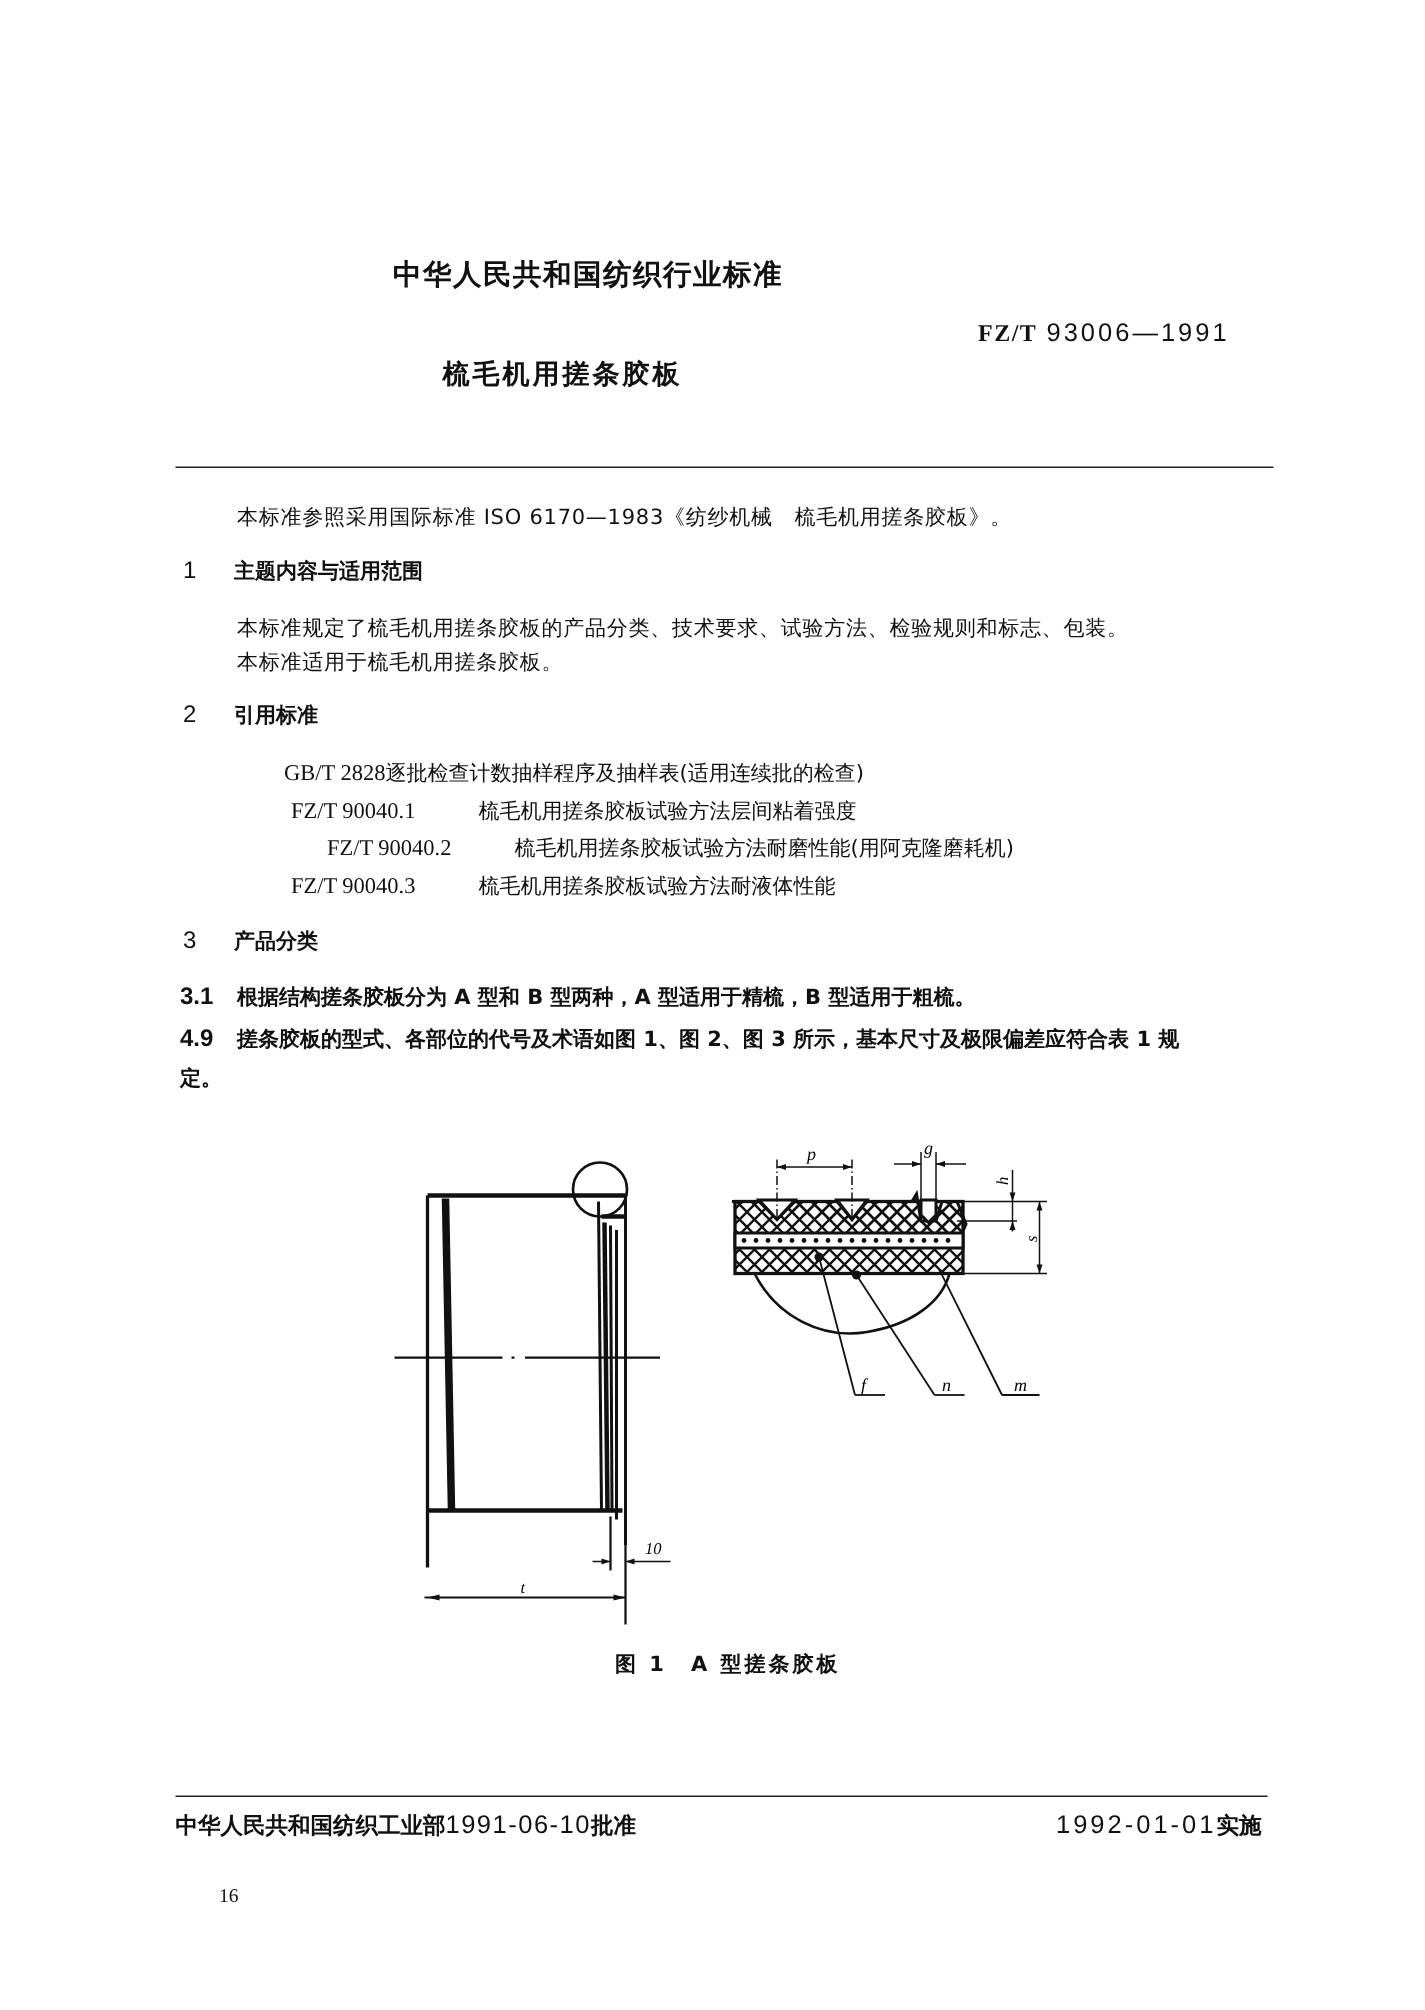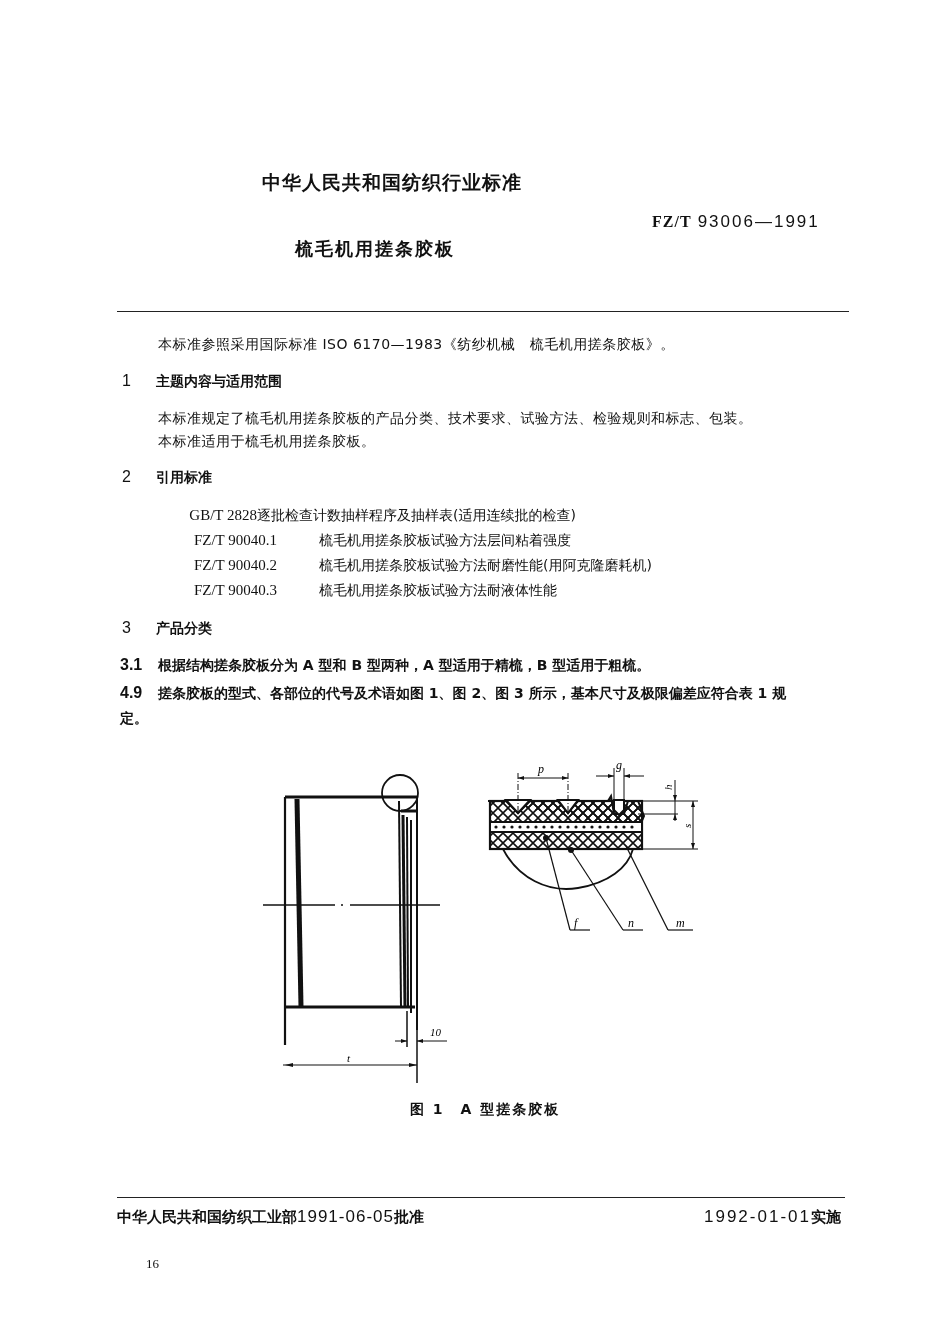--- a/index.html
+++ b/index.html
@@ -51,21 +51,21 @@
 <div class="abs sec-head" style="left:122px; top:468px;">
   <span class="sno">2</span><span>引用标准</span>
 </div>
 <div class="abs ref-row" style="left:157px; top:507px;">
   <span class="code" style="width:100px;">GB/T 2828</span><span class="t1">逐批检查计数抽样程序及抽样表(适用连续批的检查)</span>
 </div>
 <div class="abs ref-row" style="left:157px; top:532px;">
   <span class="code" style="width:120px;">FZ/T 90040.1</span><span class="t1" style="width:210px;">梳毛机用搓条胶板试验方法</span><span>层间粘着强度</span>
 </div>
 <div class="abs ref-row" style="left:157px; top:557px;">
-  <span class="code" style="width:120px;">FZ/T 90040.2</span><span class="t1" style="width:210px;">梳毛机用搓条胶板试验方法</span><span>耐磨性能(用阿克隆磨耗机)</span>
+  <span class="code" style="width:120px;margin-left:24px;">FZ/T 90040.2</span><span class="t1" style="width:210px;">梳毛机用搓条胶板试验方法</span><span>耐磨性能(用阿克隆磨耗机)</span>
 </div>
 <div class="abs ref-row" style="left:157px; top:582px;">
   <span class="code" style="width:120px;">FZ/T 90040.3</span><span class="t1" style="width:210px;">梳毛机用搓条胶板试验方法</span><span>耐液体性能</span>
 </div>
 
 <div class="abs sec-head" style="left:122px; top:619px;">
   <span class="sno">3</span><span>产品分类</span>
 </div>
 <div class="abs clause" style="left:120px; top:656px;">
   <span class="cno">3.1</span><span>根据结构搓条胶板分为 A 型和 B 型两种，A 型适用于精梳，B 型适用于粗梳。</span>
@@ -190,18 +190,18 @@
   <text x="213" y="70" font-size="11" transform="rotate(-90 213 70)">s</text>
   <text x="96" y="169" font-size="12">f</text>
   <text x="150" y="169" font-size="12">n</text>
   <text x="198" y="169" font-size="12">m</text>
 </svg>
 
 <div class="abs fig-caption">图 1　A 型搓条胶板</div>
 
 <div class="abs rule-bottom"></div>
 <div class="abs foot-left">
-  <span>中华人民共和国纺织工业部</span><span class="d">1991-06-05</span><span>批准</span>
+  <span>中华人民共和国纺织工业部</span><span class="d">1991-06-10</span><span>批准</span>
 </div>
 <div class="abs foot-right">
   <span class="d">1992-01-01</span><span>实施</span>
 </div>
 <div class="abs page-no">16</div>
 
 </body></html>

